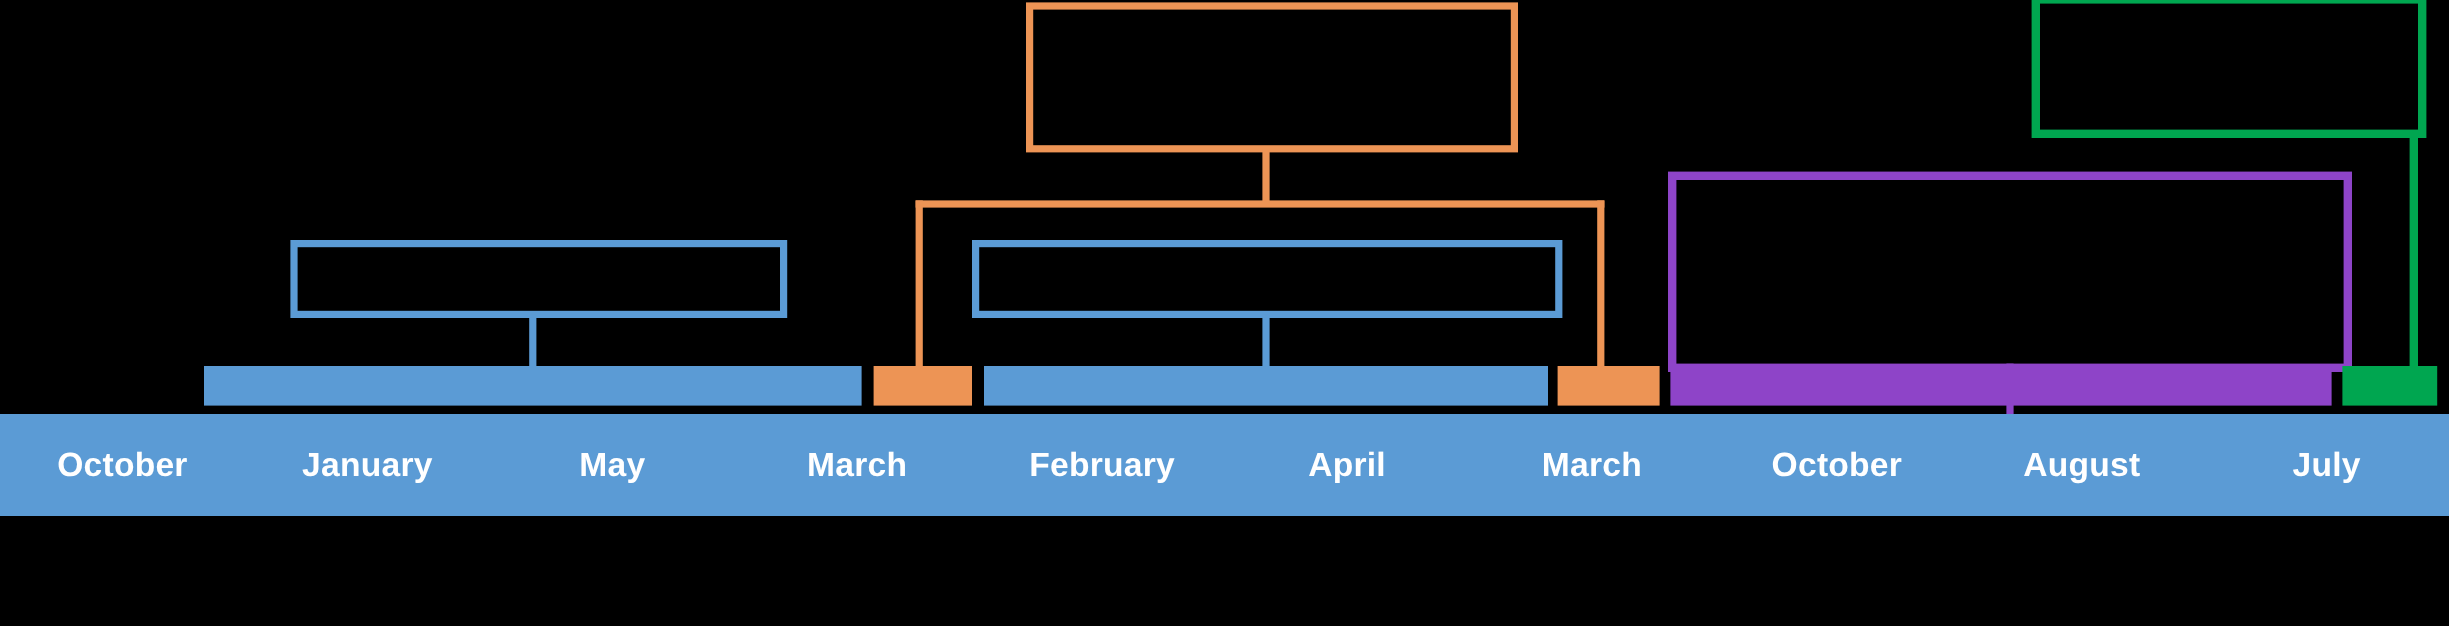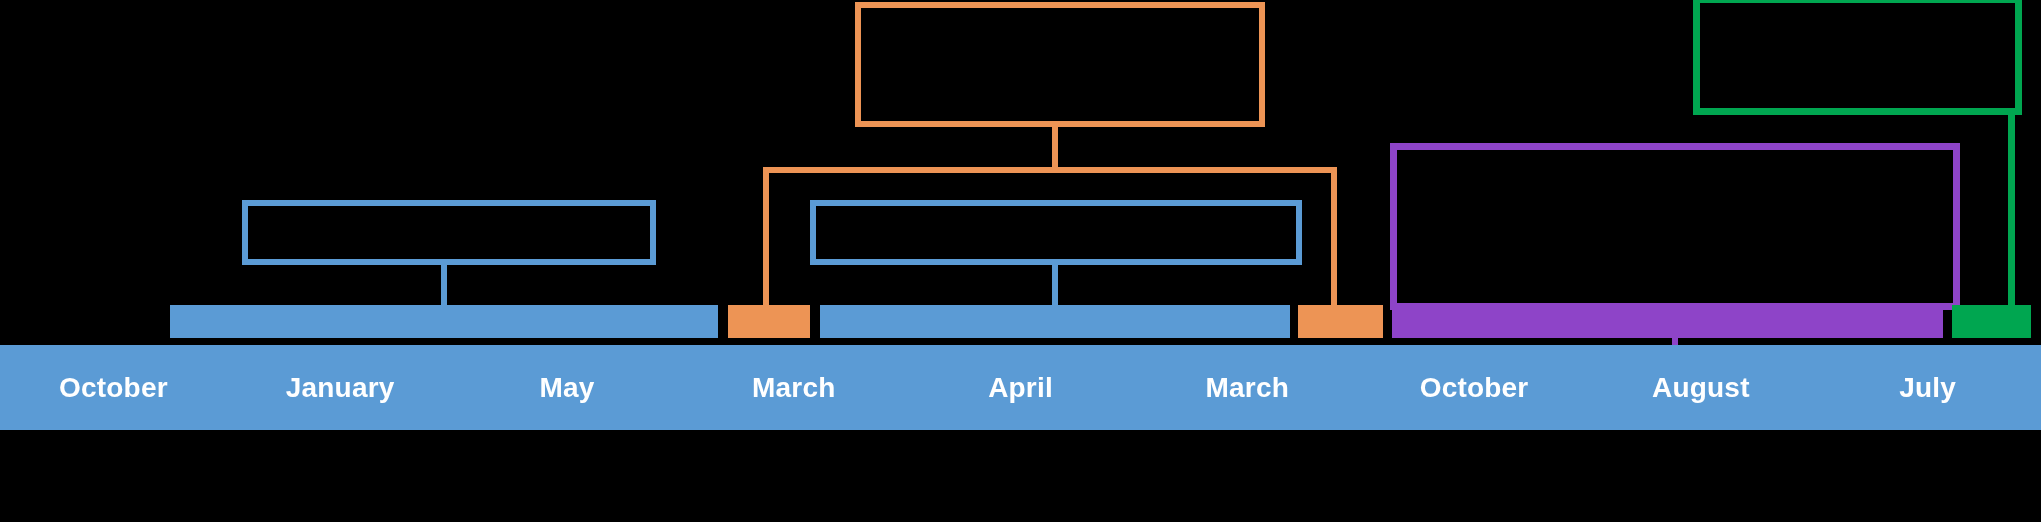--- a/index.html
+++ b/index.html
@@ -97,20 +97,21 @@
     <div class="seg" style="left:1392px; top:0; width:551px; height:33px; background:#8E44C8;"></div>
 
     <div class="seg" style="left:1952px; top:0; width:79px; height:33px; background:#00A650;"></div>
   </div>
 
   <div id="month-axis">
     <div class="month-cell">October</div>
     <div class="month-cell">January</div>
     <div class="month-cell">May</div>
     <div class="month-cell">March</div>
+    <div class="month-cell">February</div>
     <div class="month-cell">April</div>
     <div class="month-cell">March</div>
     <div class="month-cell">October</div>
     <div class="month-cell">August</div>
     <div class="month-cell">July</div>
   </div>
 
 </div>
 
 </body></html>

